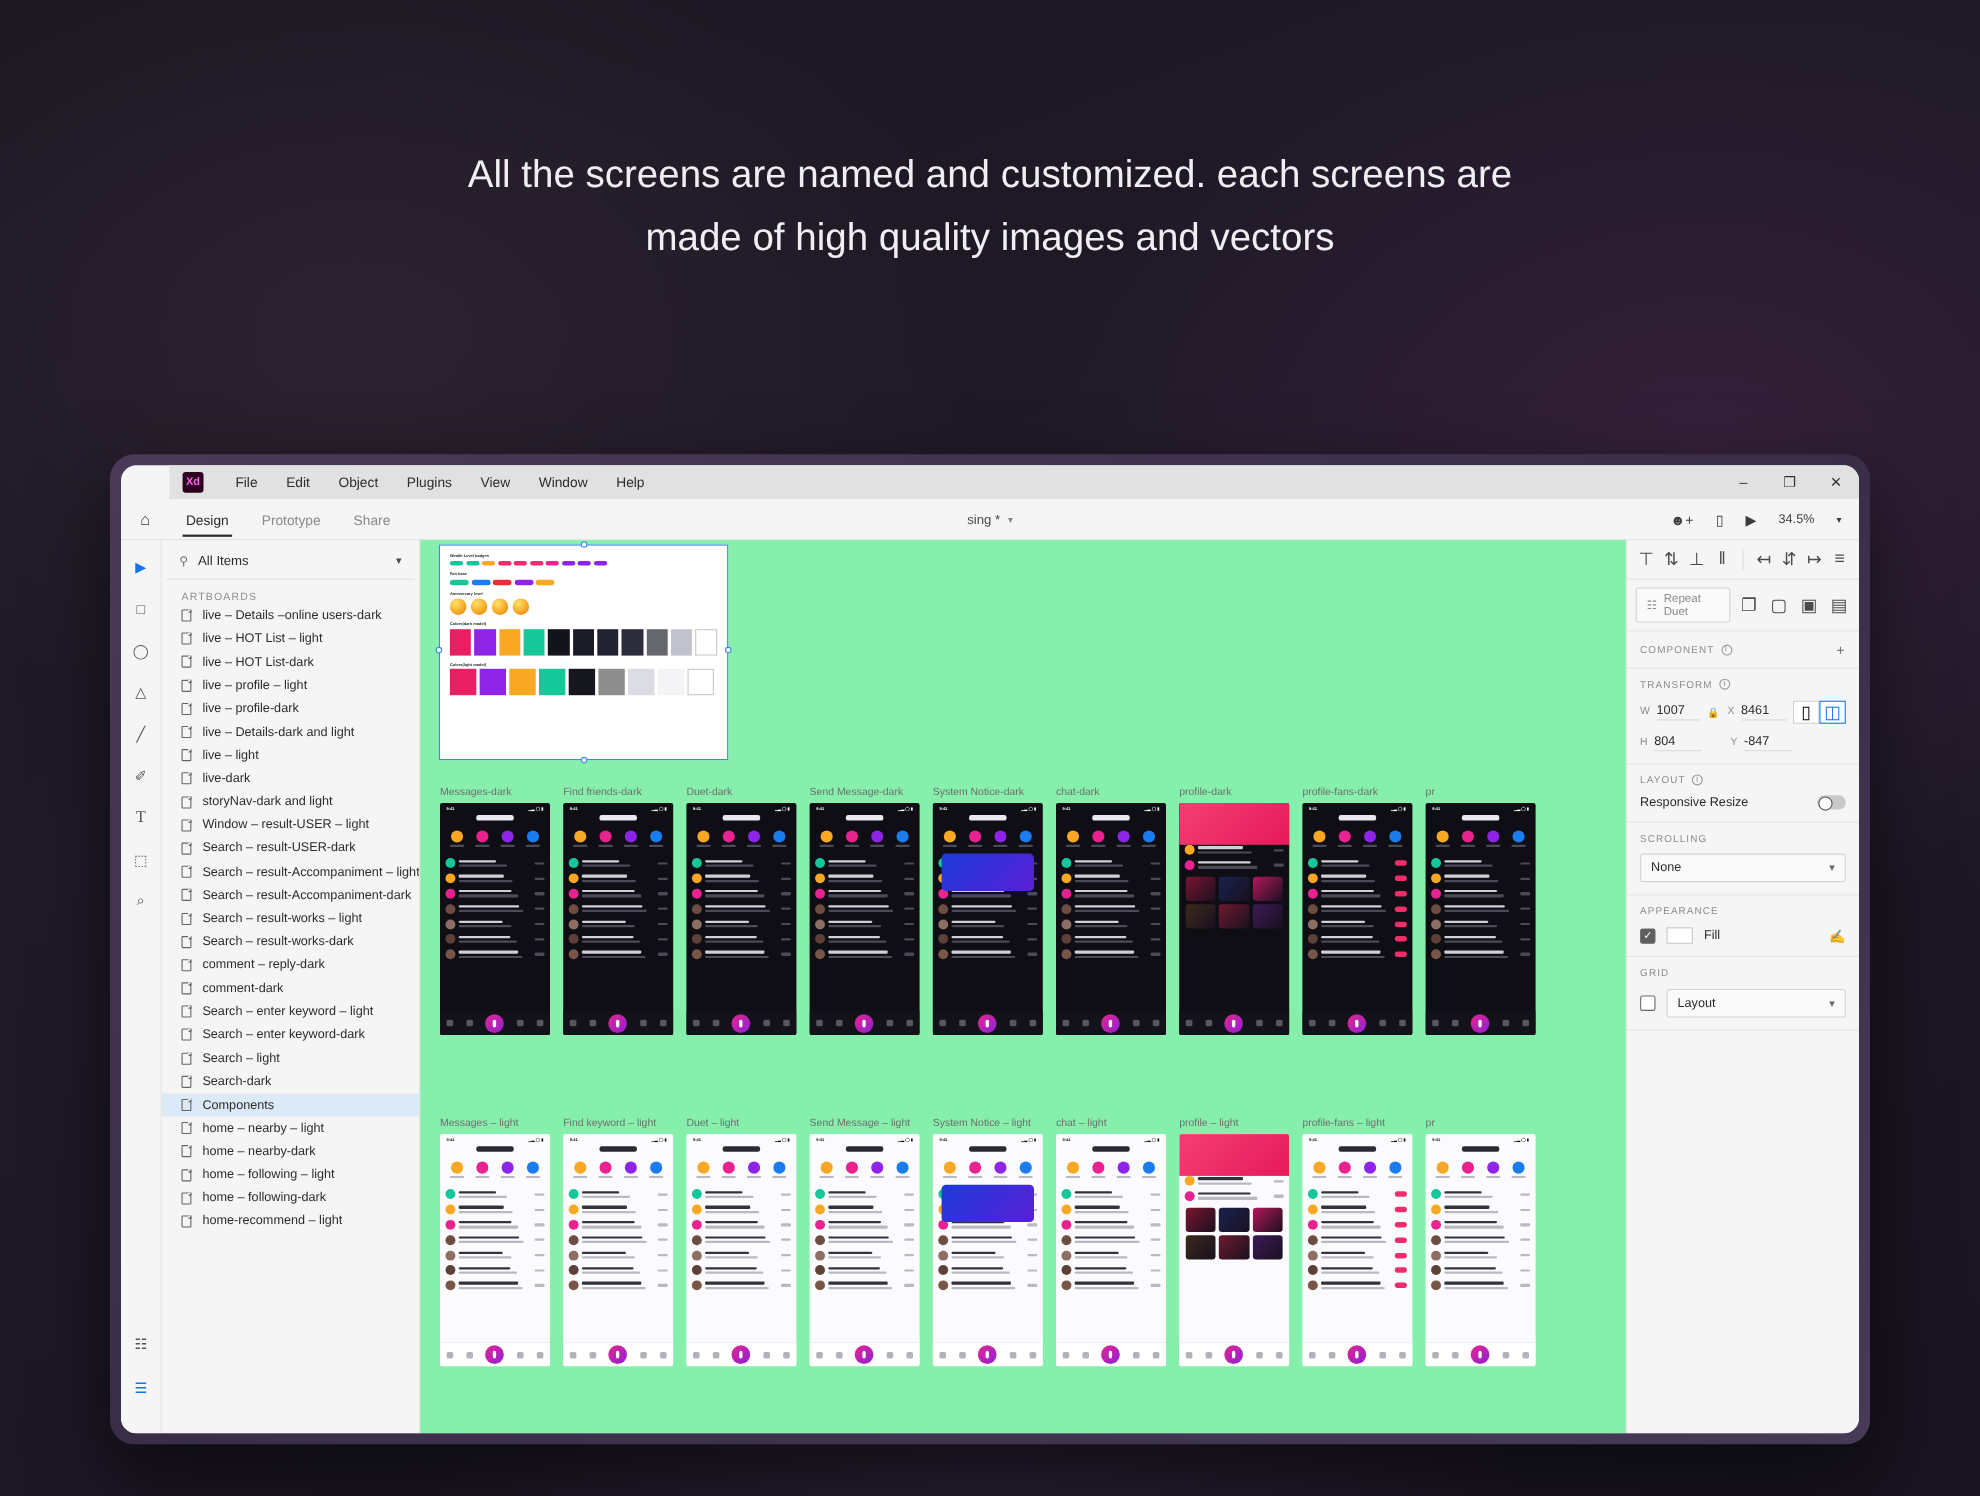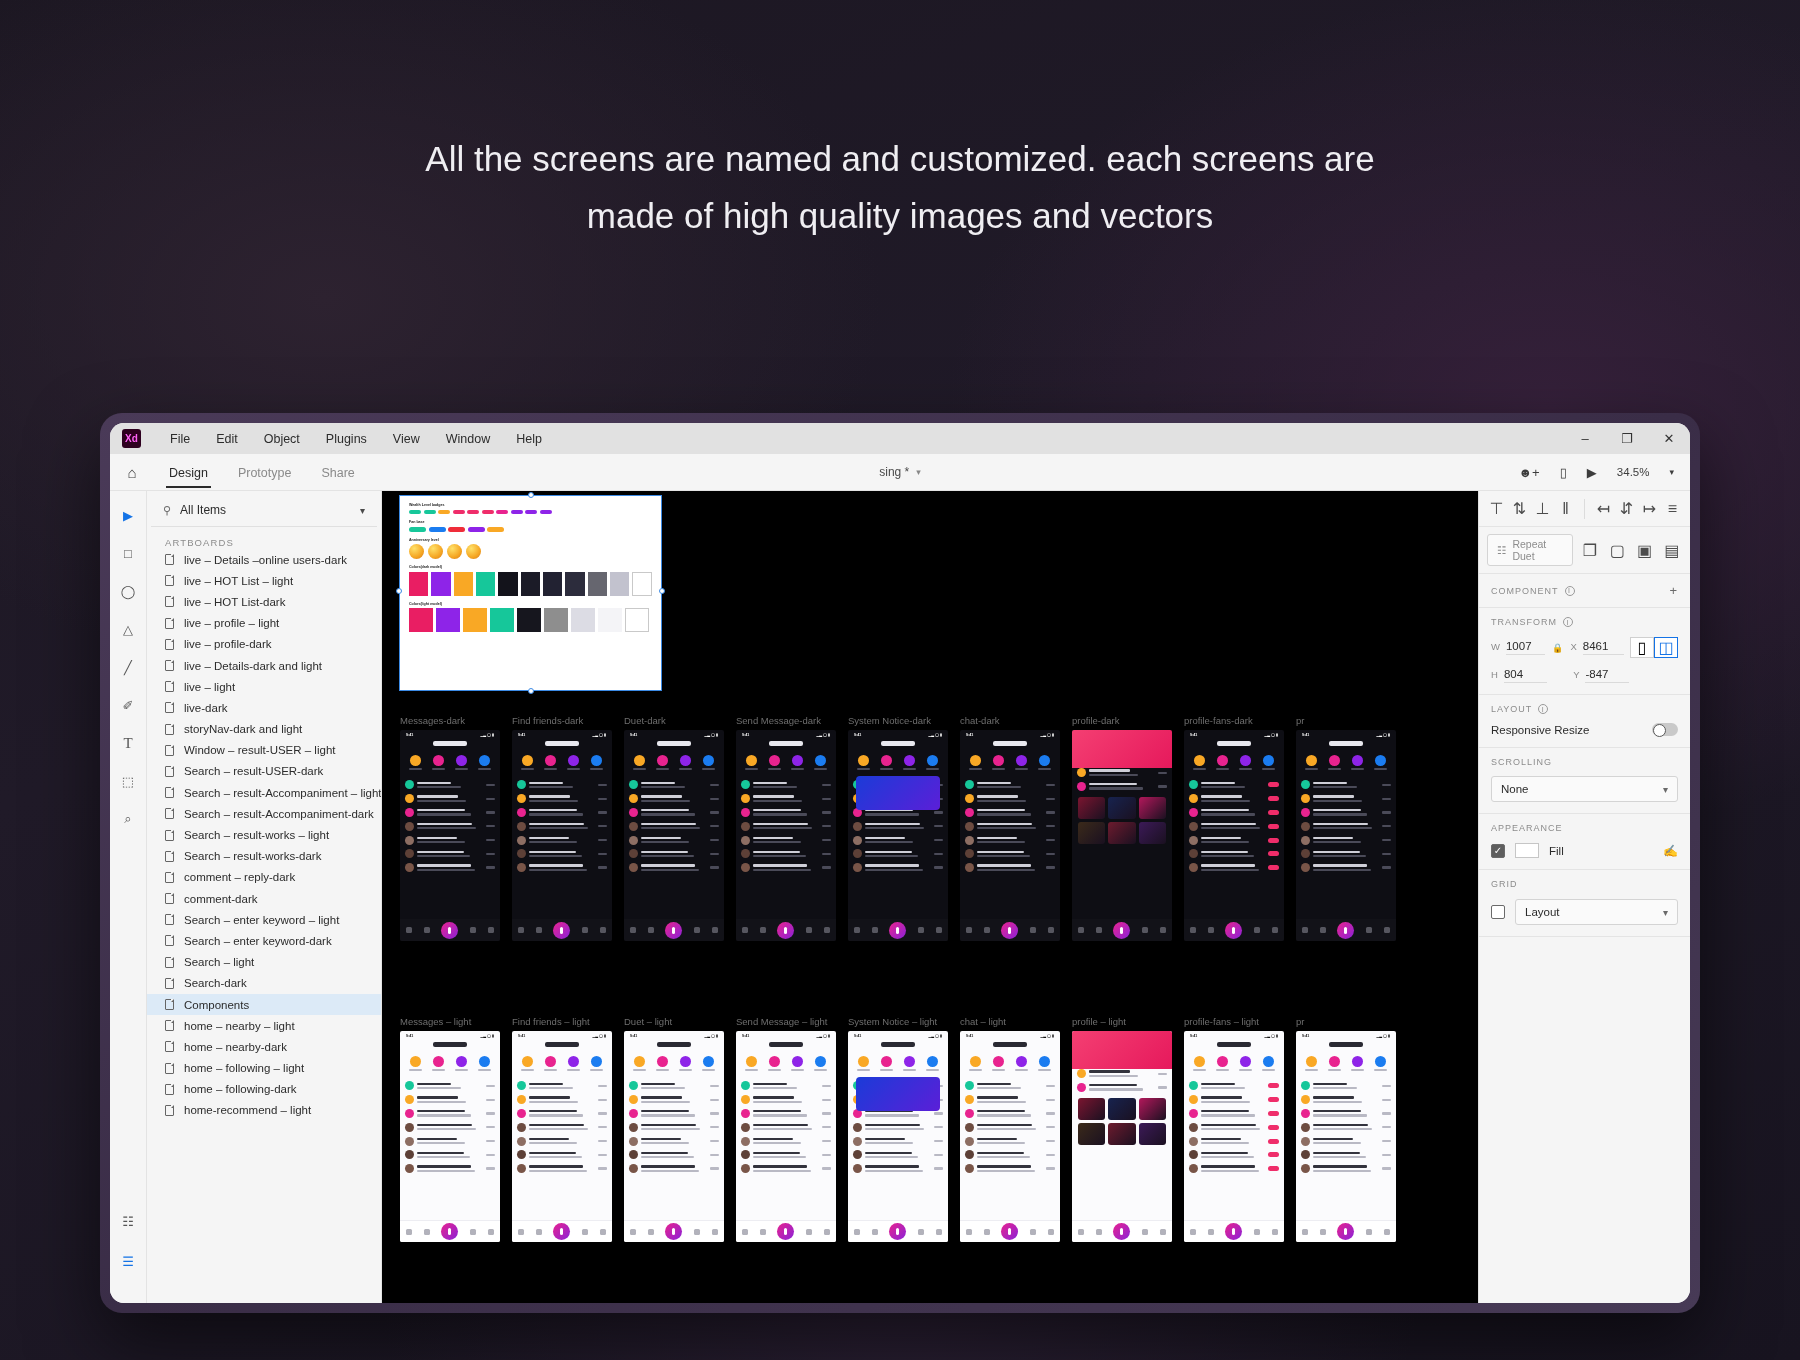--- a/index.html
+++ b/index.html
@@ -50,20 +50,21 @@
     border-radius: 14px;
     overflow: hidden;
     display: flex; flex-direction: column;
   }
 
   
   .menubar {
     height: 31px; background: #e1e1e1;
     display: flex; align-items: center;
     flex: 0 0 auto;
+    margin-left: 44px;
   }
   .xd-logo {
     width: 19px; height: 19px; margin: 0 16px 0 12px;
     background: #2e001f; border-radius: 3px;
     color: #ff61f6; font-size: 10px; font-weight: 700;
     display: flex; align-items: center; justify-content: center;
   }
   .menubar .mi {
     font-size: 12.5px; color: #2c2c2c;
     padding: 4px 13px; cursor: default;
@@ -159,21 +160,21 @@
     border-radius: 1px; flex: 0 0 auto;
     position: relative;
   }
   .layer-item .lic::after {
     content:""; position:absolute; top:-1px; right:-1px;
     border-left:3px solid #f5f5f5; border-bottom:3px solid #656565;
   }
 
   
   .canvas {
-    flex: 1 1 auto; background: #000000;
+    flex: 1 1 auto; background: #86efac;
     position: relative; overflow: hidden; min-width: 0;
   }
 
   
   .sel-artboard {
     position: absolute; left: 17px; top: 4px;
     width: 263px; height: 196px;
     background: #fff; border: 1.5px solid #3b8ae5;
     padding: 7px 9px;
   }
@@ -1473,21 +1474,21 @@
                 <div class="tabbar">
                   <div class="tb-ic"></div>
                   <div class="tb-ic"></div>
                   <div class="mic-btn"></div>
                   <div class="tb-ic"></div>
                   <div class="tb-ic"></div>
                 </div>
               </div>
             </div>
             <div class="ab-cell">
-              <div class="ab-name">Find friends – light</div>
+              <div class="ab-name">Find keyword – light</div>
               <div class="phone light">
                 <div class="st-bar">
                   <span>9:41</span>
                   <span>▁▂ ◯ ▮</span>
                 </div>
                 <div class="ph-title" style="color: transparent; letter-spacing: 1px;">
                   <div style="height: 5px; width: 34px; margin: 0px auto; border-radius: 2px; background: rgb(42, 42, 51);"></div>
                 </div>
                 <div style="display: flex; justify-content: space-around; padding: 6px 4px 5px;">
                   <div style="display: flex; flex-direction: column; align-items: center; gap: 2px;">

